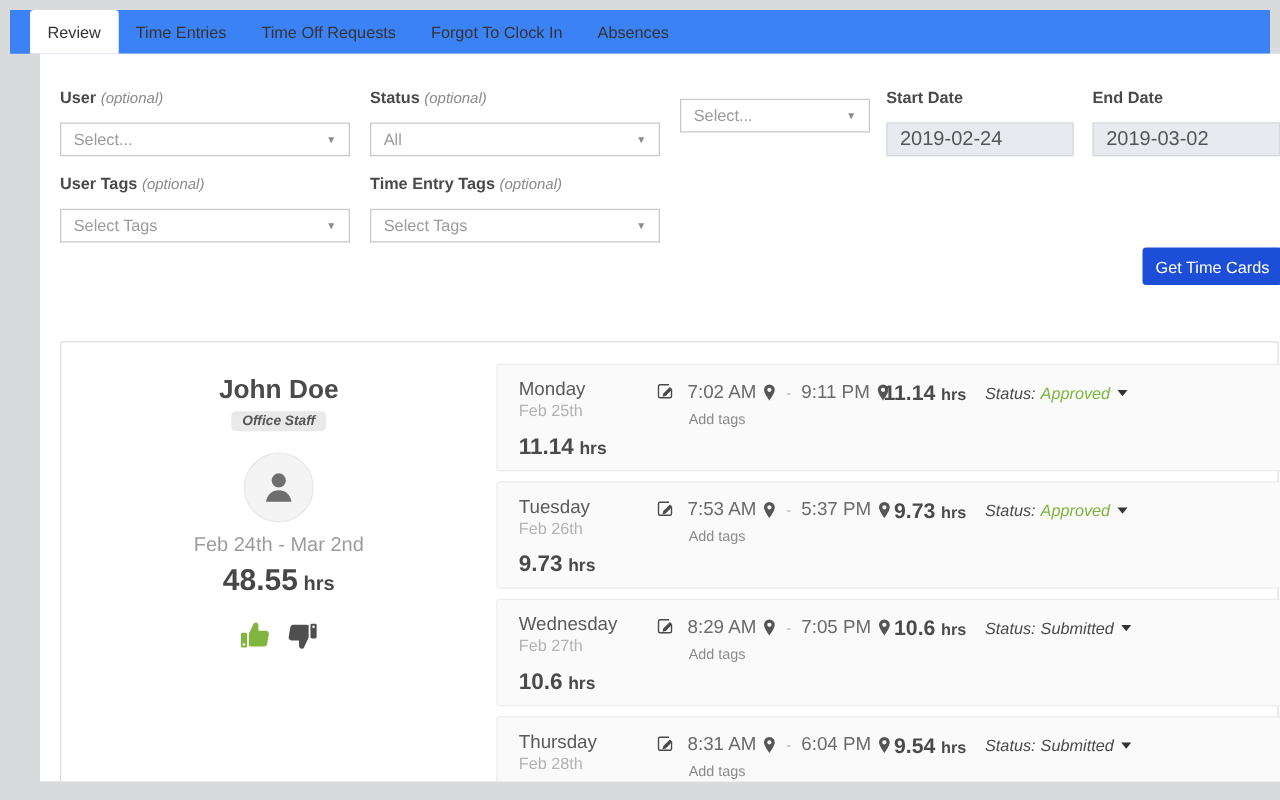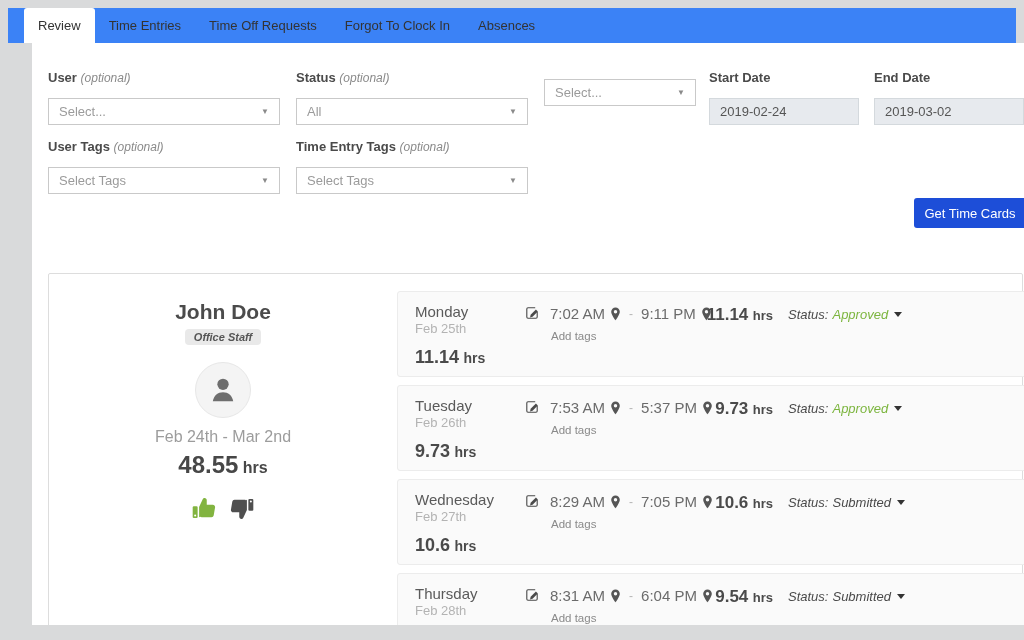--- a/index.html
+++ b/index.html
@@ -19,21 +19,21 @@
 
   
   .fgroup { position:absolute; }
   .flabel { font-size:13px; font-weight:bold; color:#4a4a4a; height:19px; white-space:nowrap; }
   .flabel .opt { font-style:italic; font-weight:normal; color:#8a8a8a; font-size:12px; }
   .sel { margin-top:9px; height:27px; border:1px solid #c9c9c9; background:#fff;
          display:flex; align-items:center; justify-content:space-between;
          padding:0 10px; font-size:13px; color:#9b9b9b; cursor:pointer; }
   .sel .caret-sm { font-size:8px; color:#8a8a8a; }
   .dateinput { margin-top:9px; height:27px; border:1px solid #d4d9dd; background:#e7eaee;
-               display:flex; align-items:center; padding:0 10px; font-size:13px; color:#555; }
+               display:flex; align-items:center; padding:0 10px; font-size:16px; color:#555; }
 
   .g-user       { left:16px;  top:27px; width:232px; }
   .g-status     { left:264px; top:27px; width:232px; }
   .g-dateranges { left:512px; top:27px; width:152px; }
   .g-startdate  { left:677px; top:27px; width:150px; }
   .g-enddate    { left:842px; top:27px; width:150px; }
   .g-usertags   { left:16px;  top:96px; width:232px; }
   .g-timetags   { left:264px; top:96px; width:232px; }
 
   .btn-green { position:absolute; left:882px; top:155px; width:112px; height:30px;

